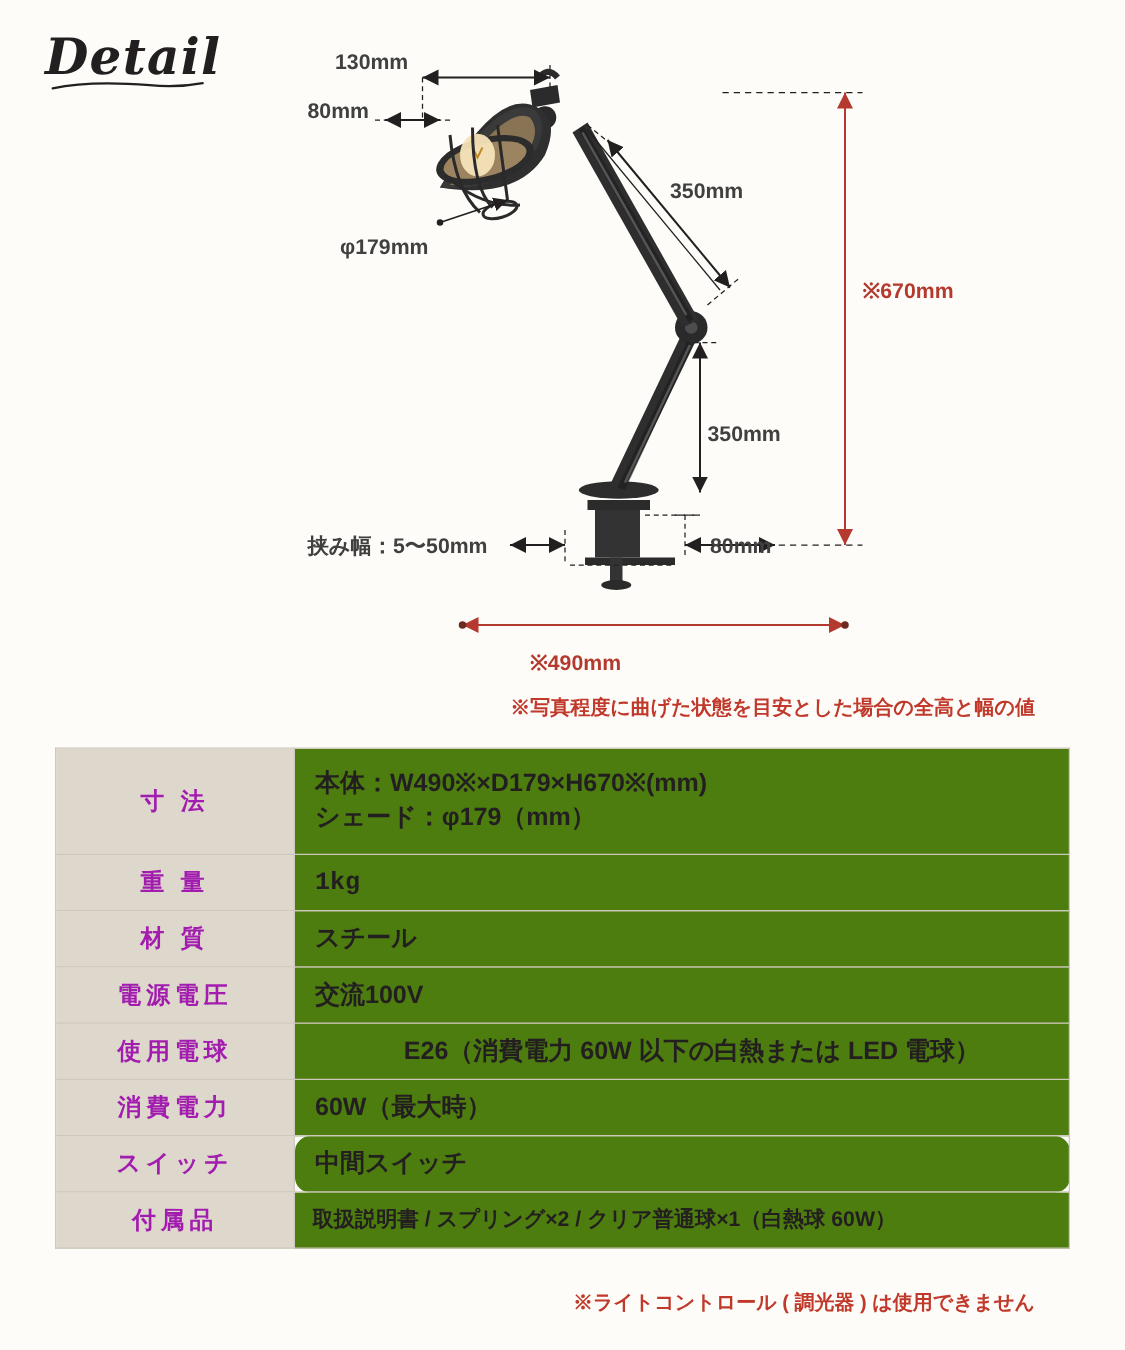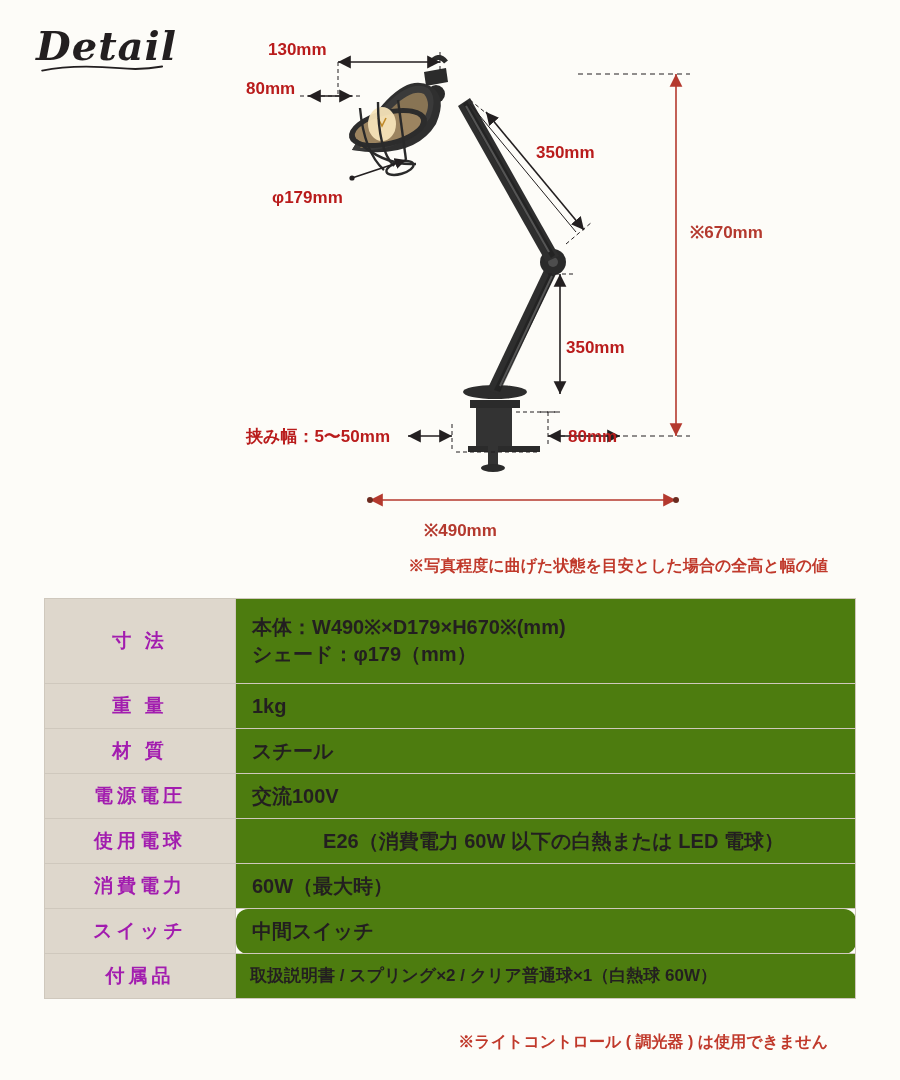--- a/index.html
+++ b/index.html
@@ -52,21 +52,21 @@
   .diagram svg {
     position: absolute;
     left: 0;
     top: 0;
   }
   .dim-label {
     position: absolute;
     font-family: "Liberation Sans", sans-serif;
     font-size: 17px;
     font-weight: bold;
-    color: #b91c1c;
+    color: #404040;
     white-space: nowrap;
   }
   .dim-label.red {
     color: #b4392e;
   }
 
   .note-red {
     position: absolute;
     right: 44px;
     top: 556px;
@@ -257,21 +257,21 @@
 
   <table class="spec-table">
     <tbody>
         <tr class="tall">
           <td class="label">寸 法</td>
           <td class="value" style="white-space: pre-line;">本体：W490※×D179×H670※(mm)
 シェード：φ179（mm）</td>
         </tr>
         <tr>
           <td class="label">重 量</td>
-          <td class="value" style="white-space: pre-line;">1kg</td>
+          <td class="value" style="white-space: pre-line; font-family: Liberation Mono, monospace;">1kg</td>
         </tr>
         <tr>
           <td class="label">材 質</td>
           <td class="value" style="white-space: pre-line;">スチール</td>
         </tr>
         <tr>
           <td class="label">電源電圧</td>
           <td class="value" style="white-space: pre-line;">交流100V</td>
         </tr>
         <tr>

